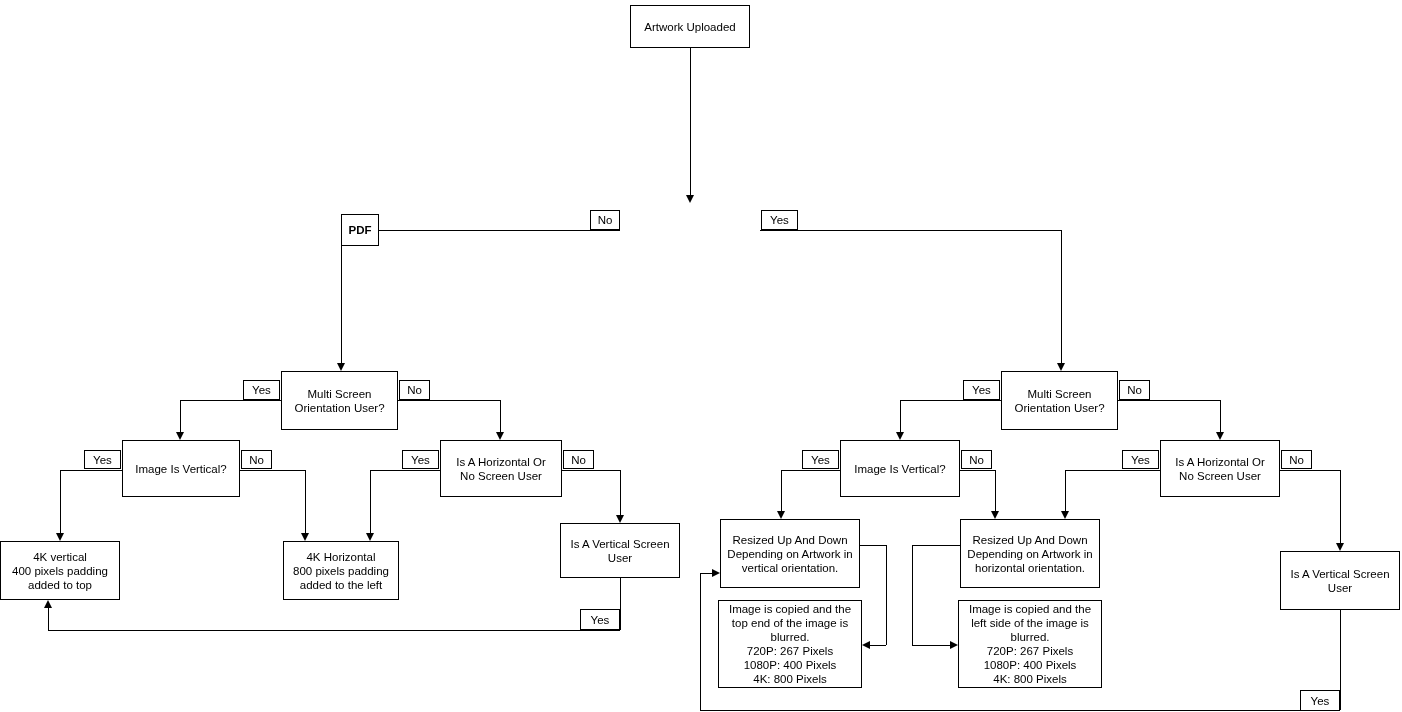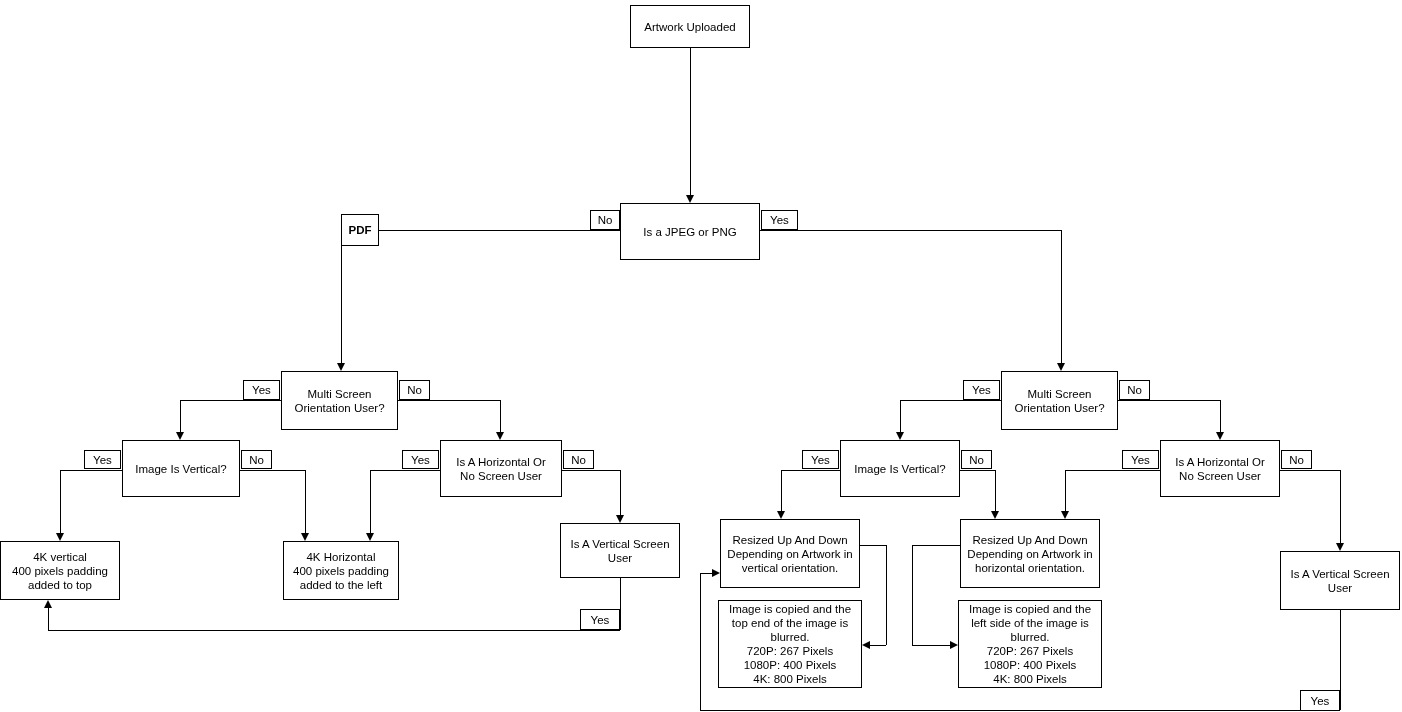--- a/index.html
+++ b/index.html
@@ -39,21 +39,20 @@
   .arr-l { border-top:4.5px solid transparent; border-bottom:4.5px solid transparent; border-right:8px solid #000; }
   .arr-r { border-top:4.5px solid transparent; border-bottom:4.5px solid transparent; border-left:8px solid #000; }
 </style>
 </head>
 <body>
 
 <div id="canvas">
 
   <div class="node" style="left:630px;top:5px;width:120px;height:43px;">Artwork Uploaded</div>
 
-  <div class="node" style="left:620px;top:203px;width:140px;height:57px;">Is a JPEG or PNG</div>
 
   <div class="node" style="left:281px;top:371px;width:117px;height:59px;">Multi Screen
 Orientation User?</div>
 
   <div class="node" style="left:1001px;top:371px;width:117px;height:59px;">Multi Screen
 Orientation User?</div>
 
   <div class="node" style="left:122px;top:440px;width:118px;height:57px;">Image Is Vertical?</div>
 
   <div class="node" style="left:440px;top:440px;width:122px;height:57px;">Is A Horizontal Or
@@ -62,21 +61,21 @@
   <div class="node" style="left:840px;top:440px;width:120px;height:57px;">Image Is Vertical?</div>
 
   <div class="node" style="left:1160px;top:440px;width:120px;height:57px;">Is A Horizontal Or
 No Screen User</div>
 
   <div class="node" style="left:0px;top:541px;width:120px;height:59px;">4K vertical
 400 pixels padding
 added to top</div>
 
   <div class="node" style="left:283px;top:541px;width:116px;height:59px;">4K Horizontal
-400 pixels padding
+800 pixels padding
 added to the left</div>
 
   <div class="node" style="left:560px;top:523px;width:120px;height:55px;">Is A Vertical Screen
 User</div>
 
   <div class="node" style="left:720px;top:519px;width:140px;height:69px;">Resized Up And Down
 Depending on Artwork in
 vertical orientation.</div>
 
   <div class="node" style="left:960px;top:519px;width:140px;height:69px;">Resized Up And Down

